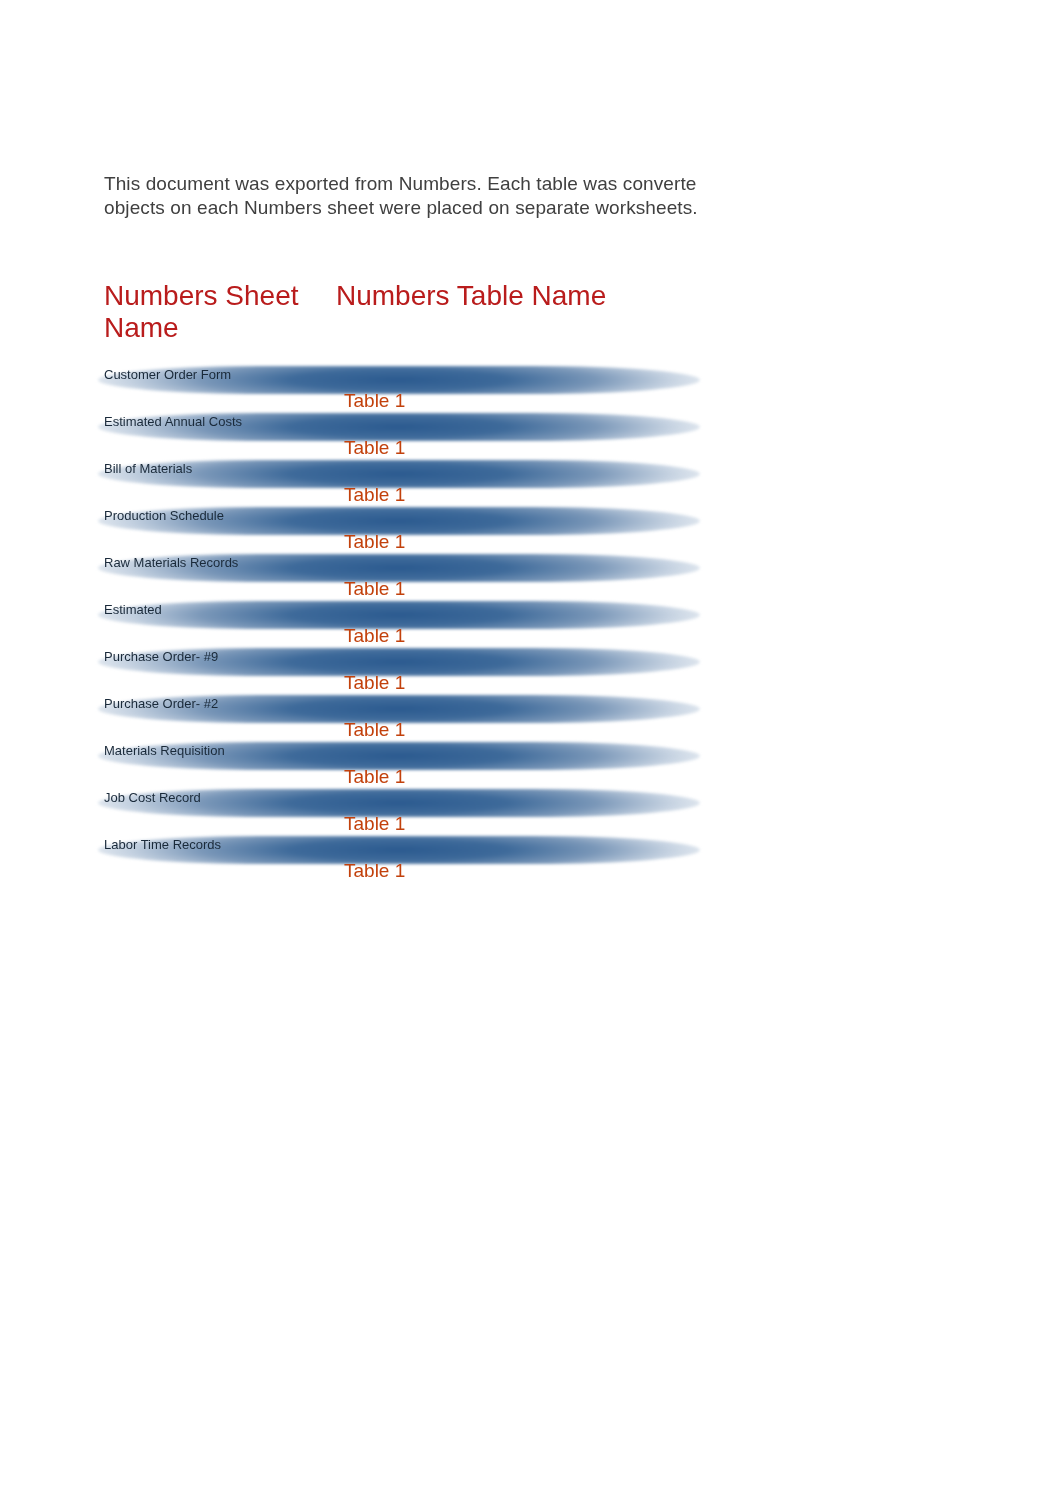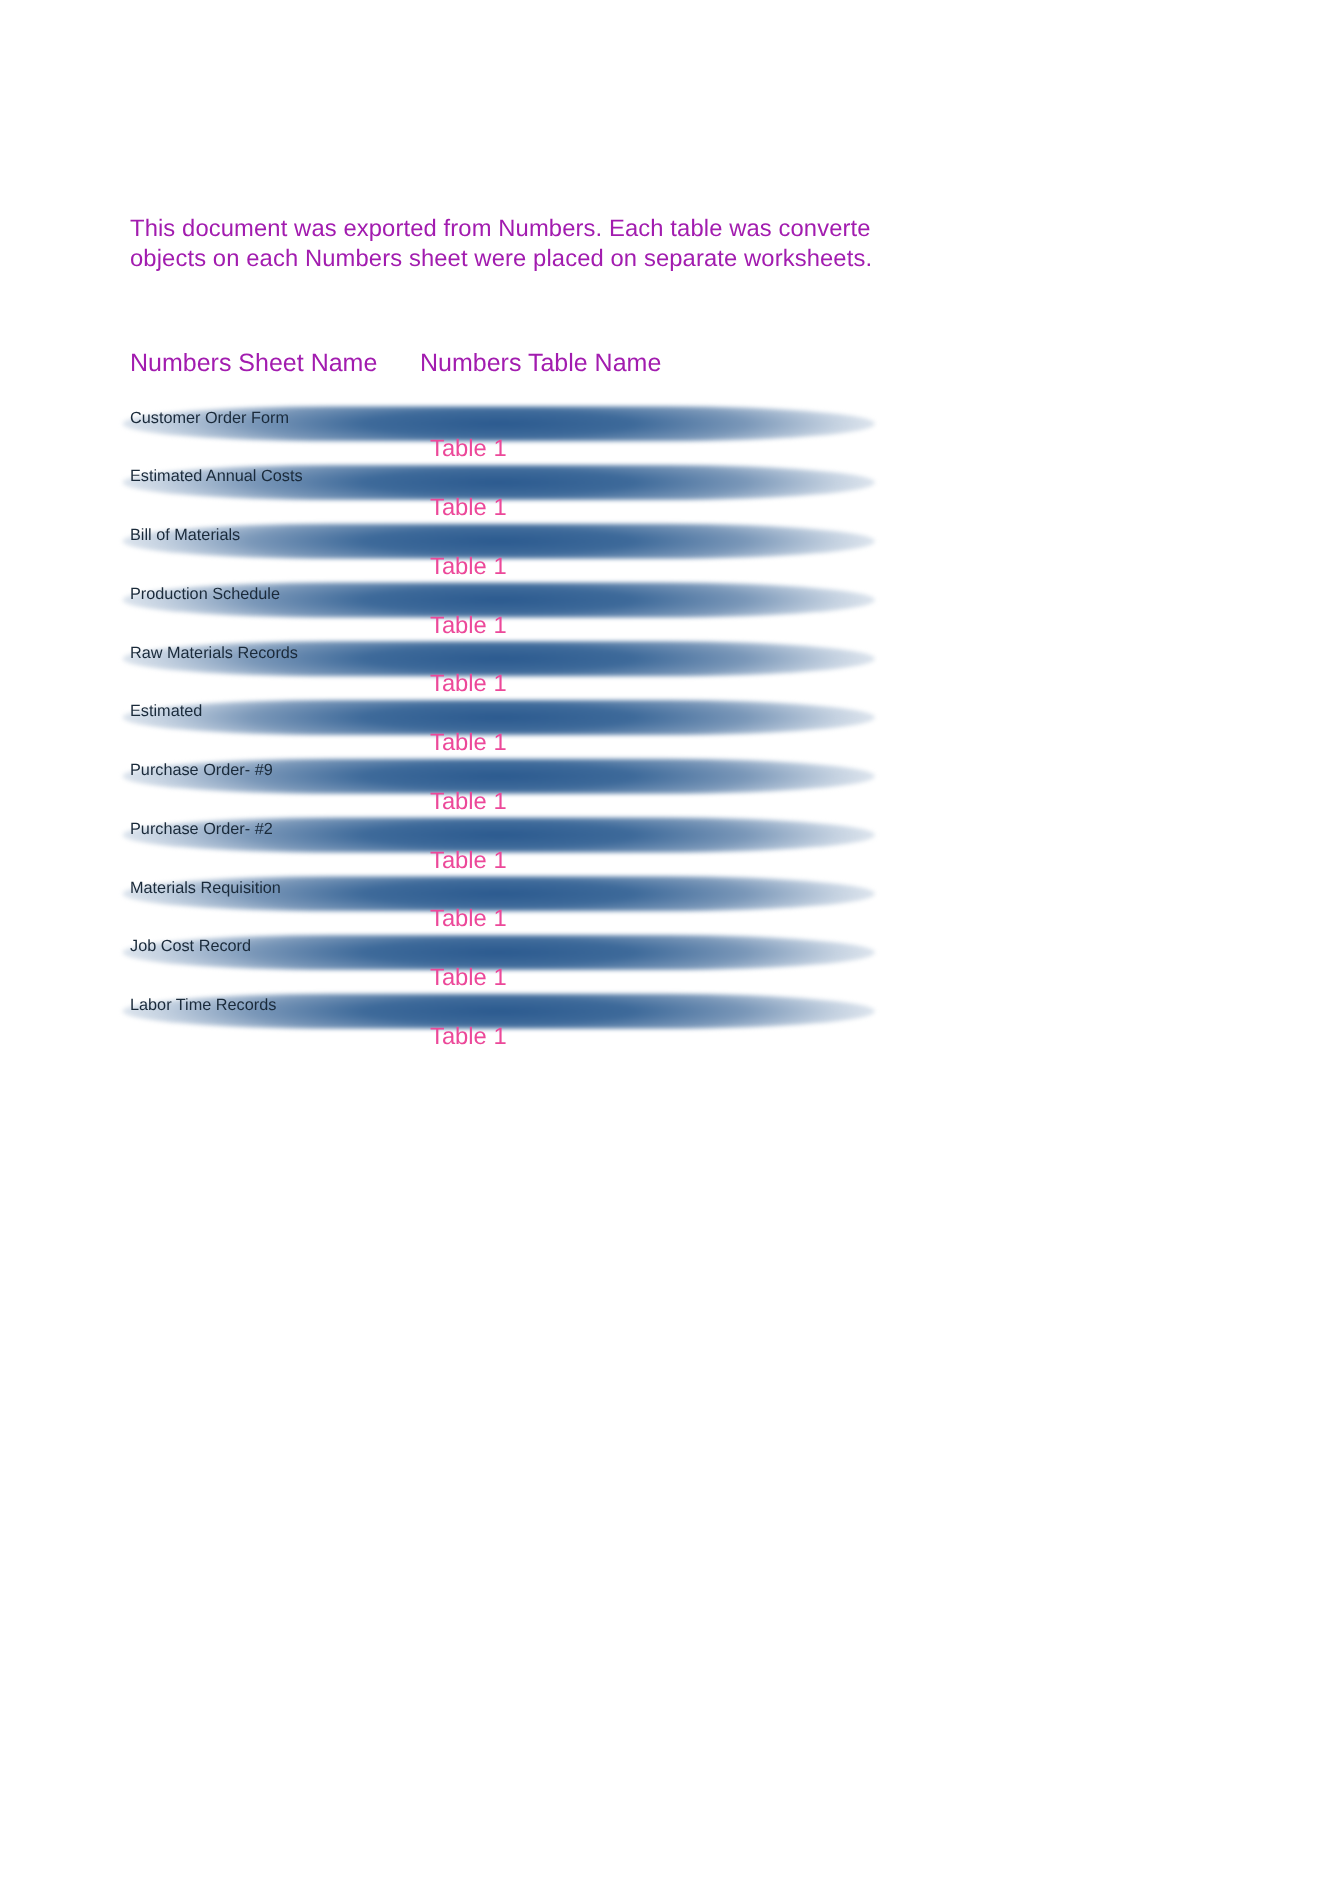--- a/index.html
+++ b/index.html
@@ -15,28 +15,28 @@
       color: #222;
       position: relative;
     }
     .page {
       padding: 172px 0 0 104px;
       width: 700px;
     }
     .intro {
       font-size: 19px;
       line-height: 1.25;
-      color: #a21caf;
+      color: #404040;
       margin-bottom: 60px;
       letter-spacing: 0.1px;
     }
     .headers {
       display: flex;
-      font-size: 20px;
-      color: #a21caf;
+      font-size: 28px;
+      color: #b91c1c;
       margin-bottom: 24px;
     }
     .col-left {
       width: 232px;
       flex-shrink: 0;
     }
     .col-right {
       flex: 1;
     }
     .rows {
@@ -67,21 +67,21 @@
       width: 232px;
       flex-shrink: 0;
       font-size: 13px;
       color: #1a2a3a;
       padding-top: 0px;
       position: relative;
       top: -1px;
     }
     .table-label {
       font-size: 19px;
-      color: #ec4899;
+      color: #c2410c;
       padding-left: 8px;
       padding-top: 22px;
       position: relative;
     }
     
     .rows::after {
       content: "";
       display: block;
       clear: both;
     }

